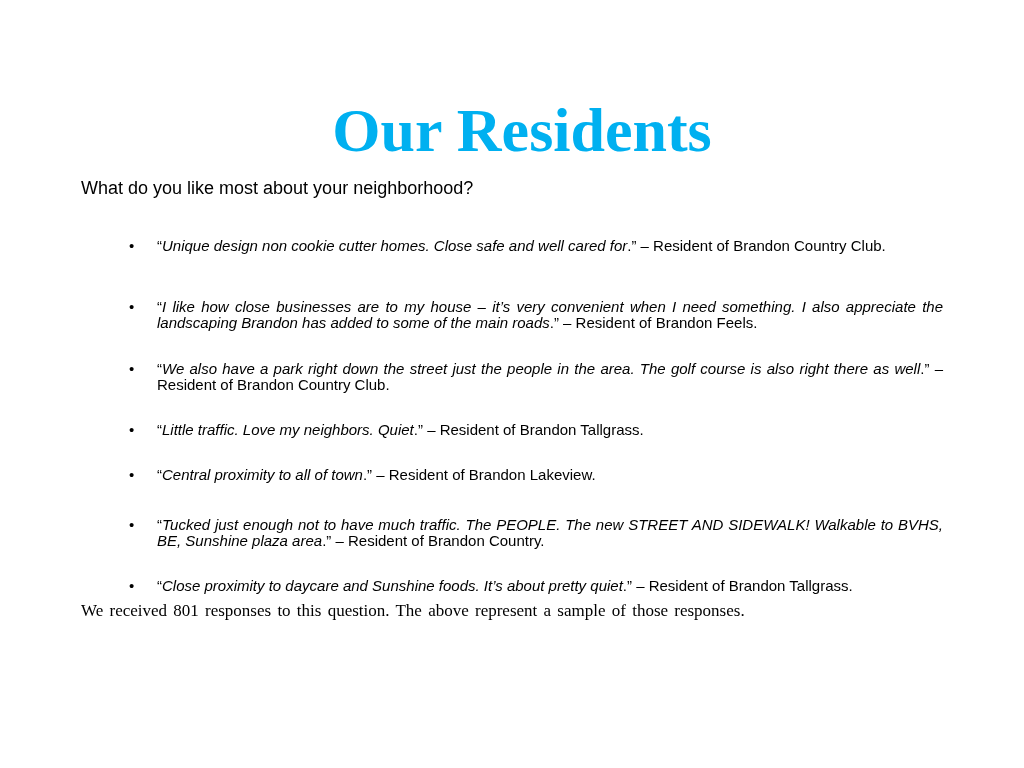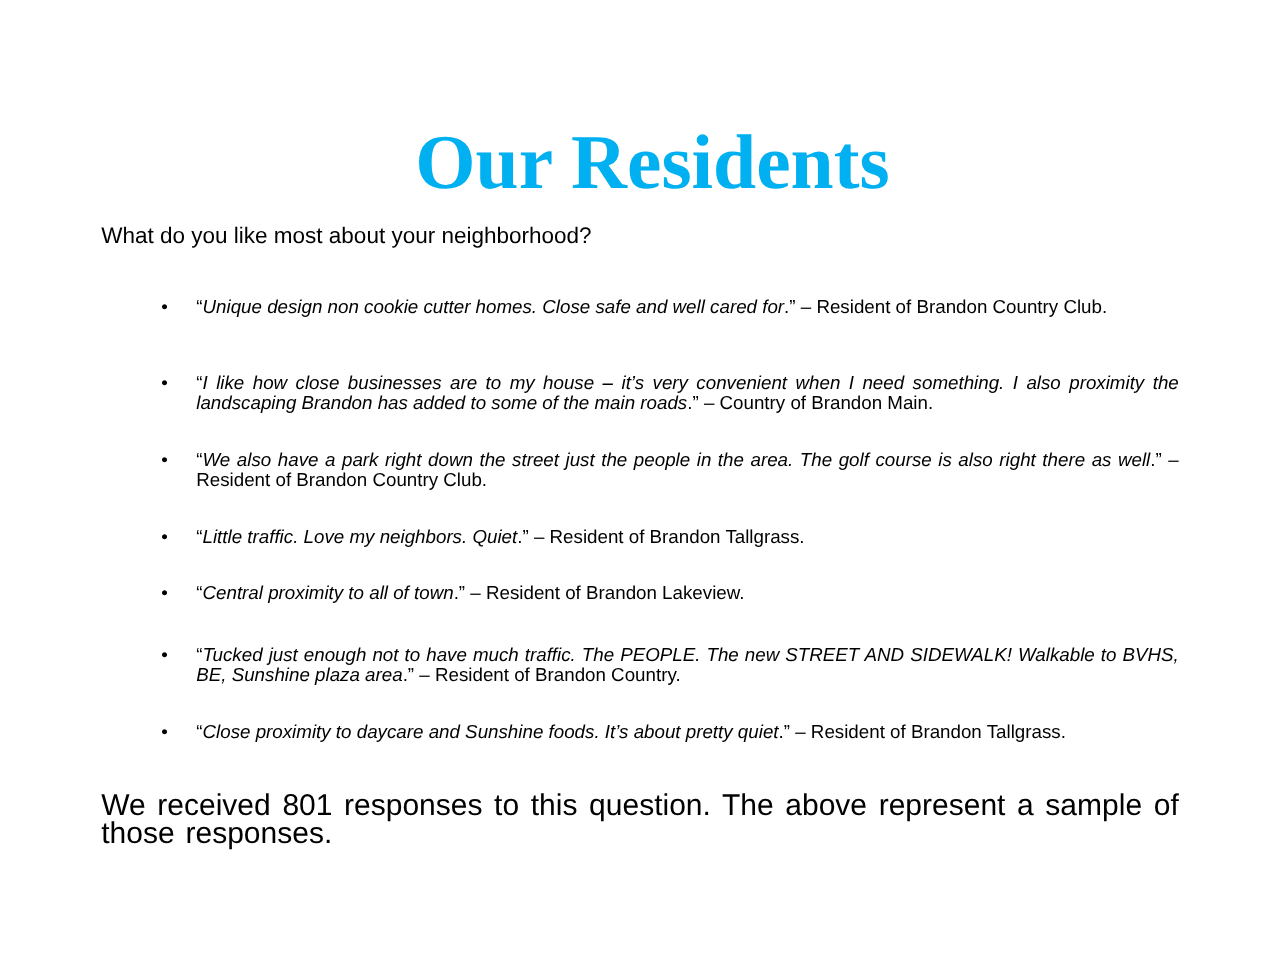--- a/index.html
+++ b/index.html
@@ -65,45 +65,46 @@
     .quote-body {
       display: block;
       margin-left: 28px;
     }
     .quote-text {
       font-style: italic;
     }
     .footer-note {
       position: absolute;
       left: 81px;
-      top: 634px;
+      top: 600px;
       width: 862px;
-      font-size: 24px;
+      font-size: 17px;
       line-height: 22px;
       margin: 0;
       text-align: justify;
       text-align-last: left;
       word-spacing: 2px;
+      font-family: Liberation Serif, serif;
     }
   </style>
 </head>
 <body>
 
 <h1 class="slide-title">Our Residents</h1>
 
 <p class="question">What do you like most about your neighborhood?</p>
 
 <ul class="quote-list">
   <li class="quote-item" style="top:0px;">
     <span class="bullet">•</span>
     <span class="quote-body"><span>“</span><span class="quote-text">Unique design non cookie cutter homes. Close safe and well cared for</span><span>.”</span><span> – Resident of Brandon Country Club.</span></span>
   </li>
   <li class="quote-item" style="top:61px;">
     <span class="bullet">•</span>
-    <span class="quote-body"><span>“</span><span class="quote-text">I like how close businesses are to my house – it’s very convenient when I need something. I also proximity the landscaping Brandon has added to some of the main roads</span><span>.”</span><span> – Country of Brandon Main.</span></span>
+    <span class="quote-body"><span>“</span><span class="quote-text">I like how close businesses are to my house – it’s very convenient when I need something. I also appreciate the landscaping Brandon has added to some of the main roads</span><span>.”</span><span> – Resident of Brandon Feels.</span></span>
   </li>
   <li class="quote-item" style="top:123px;">
     <span class="bullet">•</span>
     <span class="quote-body"><span>“</span><span class="quote-text">We also have a park right down the street just the people in the area. The golf course is also right there as well</span><span>.”</span><span> –Resident of Brandon Country Club.</span></span>
   </li>
   <li class="quote-item" style="top:184px;">
     <span class="bullet">•</span>
     <span class="quote-body"><span>“</span><span class="quote-text">Little traffic. Love my neighbors. Quiet</span><span>.”</span><span> – Resident of Brandon Tallgrass.</span></span>
   </li>
   <li class="quote-item" style="top:229px;">

